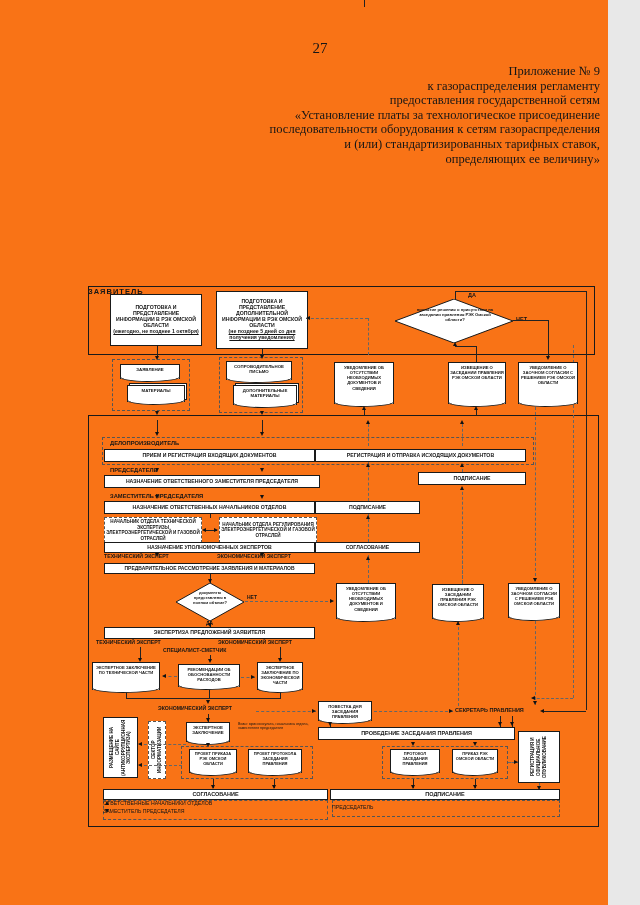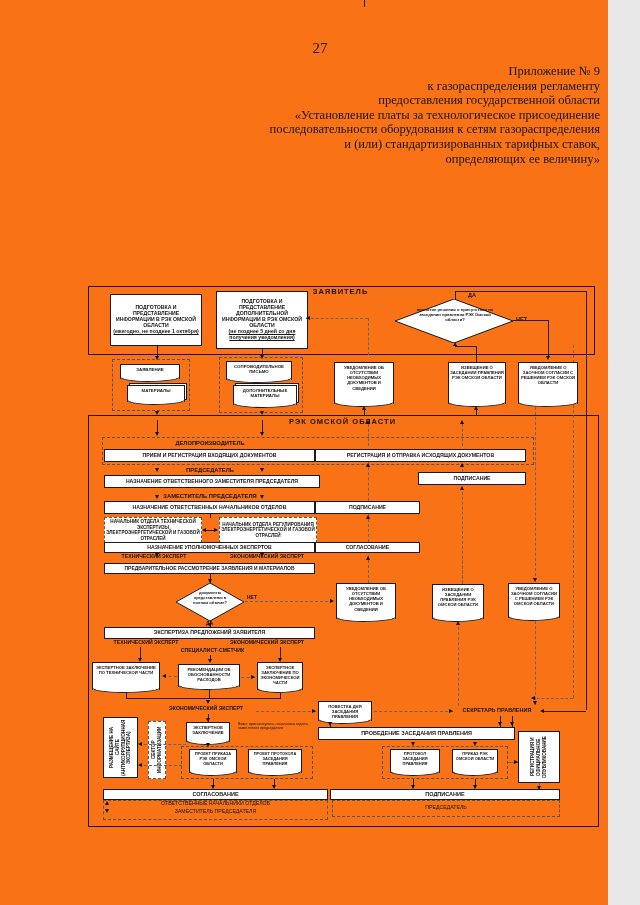--- a/index.html
+++ b/index.html
@@ -4,21 +4,21 @@
 <style>
   html,body{margin:0;padding:0;background:#e8e8e8}
   #page{position:relative;width:608px;height:905px;background:#f97316;color:#161616;overflow:hidden;font-family:"Liberation Sans",sans-serif}
   .ser{font-family:"Liberation Serif",serif}
   .abs{position:absolute}
   
   .b{position:absolute;border:1px solid #1a1a1a;background:#fff;display:flex;align-items:center;justify-content:center;text-align:center;font-weight:bold;line-height:1.15;padding:1px 2px;box-sizing:border-box}
   
   .db{position:absolute;border:1px dashed #555;box-sizing:border-box;background:transparent}
   .dbf{position:absolute;border:1px dashed #555;box-sizing:border-box;display:flex;align-items:center;justify-content:center;text-align:center;font-weight:bold;line-height:1.2;background:#fff;padding:1px}
-  .lab{position:absolute;text-align:center;font-weight:bold;line-height:1.15}
+  .lab{position:absolute;font-weight:bold;line-height:1.15}
   
   .doc{position:absolute;border:1px solid #1a1a1a;border-bottom:none;background:#fff;text-align:center;font-weight:bold;box-sizing:border-box;padding:2px 1px 1px;line-height:1.22;z-index:2}
   .doc::after{content:"";position:absolute;left:-1px;right:-1px;bottom:-3px;height:5px;background:#fff;border:1px solid #1a1a1a;border-top:none;border-radius:0 0 55% 45% / 0 0 5px 5px}
   .stack{box-shadow:2px -2px 0 -1px #fff,2px -2px 0 0 #1a1a1a,4px -4px 0 -3px #fff,4px -4px 0 -2px #1a1a1a}
   
   .vl{position:absolute;width:0;border-left:1px solid #222}
   .dvl{position:absolute;width:0;border-left:1px dashed #666}
   .hl{position:absolute;height:0;border-top:1px solid #222}
   .dhl{position:absolute;height:0;border-top:1px dashed #666}
   
@@ -35,21 +35,21 @@
 </head>
 <body>
 
 <div id="page">
   <div class="vl" style="left:364px;top:0;height:7px"></div>
 
   <div class="abs ser" style="left:0;top:40px;width:640px;text-align:center;font-size:15px">27</div>
   <div class="abs ser" style="left:160px;top:64px;width:440px;text-align:right;font-size:12.5px;line-height:14.6px">
     <div>Приложение № 9</div>
     <div>к газораспределения регламенту</div>
-    <div>предоставления государственной области</div>
+    <div>предоставления государственной сетям</div>
     <div>«Установление платы за технологическое присоединение</div>
     <div>последовательности оборудования к сетям газораспределения</div>
     <div>и (или) стандартизированных тарифных ставок,</div>
     <div>определяющих ее величину»</div>
   </div>
 
   <div class="abs" style="left:88px;top:286px;width:505px;height:67px;border:1.2px solid #1a1a1a"></div>
   <div class="lab" style="left:88px;top:288px;width:505px;font-size:7.5px;letter-spacing:1px">ЗАЯВИТЕЛЬ</div>
 
   <div class="b" style="left:110px;top:294px;width:92px;height:52px;font-size:5.2px">
@@ -97,21 +97,20 @@
   <div class="ad" style="left:154.5px;top:411px"></div>
   <div class="ad" style="left:259.5px;top:411px"></div>
   <div class="vl" style="left:364px;top:408px;height:7px"></div>
   <div class="au" style="left:361.5px;top:406px"></div>
   <div class="vl" style="left:476px;top:408px;height:7px"></div>
   <div class="au" style="left:473.5px;top:406px"></div>
   <div class="dvl" style="left:535px;top:407px;height:174px"></div>
   <div class="ad" style="left:532.5px;top:578px"></div>
 
   <div class="abs" style="left:88px;top:415px;width:509px;height:410px;border:1.2px solid #1a1a1a"></div>
-  <div class="lab" style="left:88px;top:418px;width:509px;font-size:7.5px;letter-spacing:1px">РЭК ОМСКОЙ ОБЛАСТИ</div>
 
   <div class="db" style="left:102px;top:437px;width:432px;height:28px"></div>
   <div class="lab" style="left:110px;top:440px;width:200px;font-size:5.8px">ДЕЛОПРОИЗВОДИТЕЛЬ</div>
   <div class="b" style="left:104px;top:449px;width:211px;height:13px;font-size:5.2px">ПРИЕМ И РЕГИСТРАЦИЯ ВХОДЯЩИХ ДОКУМЕНТОВ</div>
   <div class="b" style="left:315px;top:449px;width:211px;height:13px;font-size:5.2px">РЕГИСТРАЦИЯ И ОТПРАВКА ИСХОДЯЩИХ ДОКУМЕНТОВ</div>
   <div class="vl" style="left:157px;top:420px;height:13px"></div>
   <div class="ad" style="left:154.5px;top:432px"></div>
   <div class="vl" style="left:262px;top:420px;height:13px"></div>
   <div class="ad" style="left:259.5px;top:432px"></div>
   <div class="dvl" style="left:368px;top:424px;height:22px"></div>

